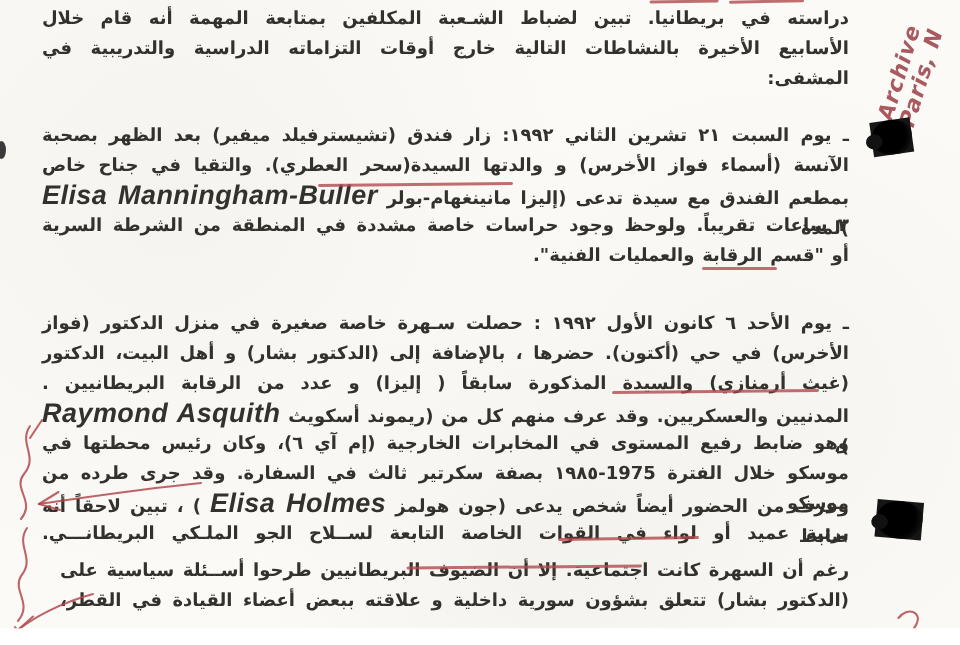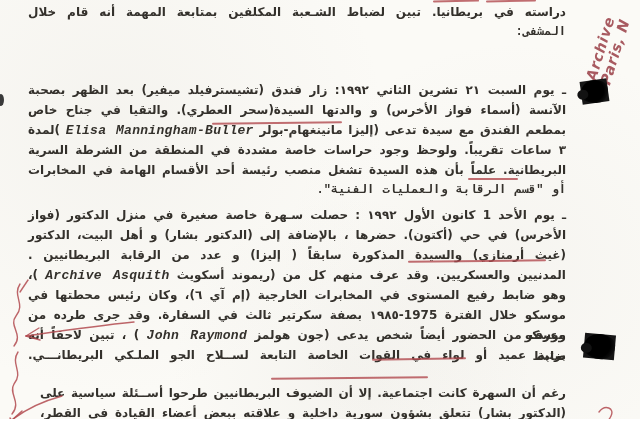--- a/index.html
+++ b/index.html
@@ -7,22 +7,22 @@
     position:relative;width:640px;height:419px;overflow:hidden;
     background:#fbfaf6;
     background-image:
       radial-gradient(circle at 18% 30%, rgba(190,185,175,.10), transparent 45%),
       radial-gradient(circle at 80% 65%, rgba(185,180,170,.08), transparent 40%),
       radial-gradient(circle at 55% 90%, rgba(180,175,165,.09), transparent 35%);
     font-family:"DejaVu Sans",sans-serif;
   }
   .para{position:absolute;left:28px;right:74px;direction:rtl;color:#34312c;font-weight:700;font-size:12px;}
   .ln{height:20px;line-height:20px;text-align:justify;text-align-last:justify;word-spacing:1px;}
-  .ln.short{text-align:center;text-align-last:right;font-family:Liberation Mono, monospace;}
-  .en{direction:ltr;unicode-bidi:isolate;font-family:Liberation Mono, monospace;font-style:italic;font-size:13px;letter-spacing:.3px;white-space:nowrap;}
+  .ln.short{text-align:center;text-align-last:right;}
+  .en{direction:ltr;unicode-bidi:isolate;font-family:Liberation Sans, sans-serif;font-style:italic;font-size:18px;letter-spacing:.3px;white-space:nowrap;}
   .redline{position:absolute;height:2px;background:rgba(178,74,79,.8);border-radius:2px;}
   .svgmark{position:absolute;}
   .svgmark path{fill:none;stroke:#b24a4f;stroke-width:1.4;stroke-linecap:round;opacity:.85;}
   .blob{position:absolute;background:#161616;}
   .blob-main{width:100%;height:100%;background:radial-gradient(circle at 45% 45%, #000 55%, #222 100%);border-radius:58% 62% 50% 60%/62% 50% 60% 52%;}
   .blob-bump{position:absolute;width:11px;height:10px;background:#121212;border-radius:50%;}
   .archive-note{
     position:absolute;left:584px;top:78px;transform:rotate(-73deg);transform-origin:0 0;
     color:#a85a60;font-style:italic;font-weight:600;font-size:14.5px;line-height:15px;
     letter-spacing:.6px;white-space:nowrap;font-family:"DejaVu Sans",sans-serif;
@@ -34,56 +34,56 @@
     filter:blur(1.3px);
   }
 </style>
 </head>
 <body>
 
 <div class="page">
 
   <div class="para" style="top:2px;">
     <div class="ln">دراسته في بريطانيا. تبين لضباط الشـعبة المكلفين بمتابعة المهمة أنه قام خلال</div>
+    <div class="ln">الأسابيع الأخيرة بالنشاطات التالية خارج أوقات التزاماته الدراسية والتدريبية في</div>
     <div class="ln short">المشفى:</div>
   </div>
 
   <div class="para" style="top:80px;">
     <div class="ln">ـ يوم السبت ٢١ تشرين الثاني ١٩٩٢: زار فندق (تشيسترفيلد ميفير) بعد الظهر بصحبة</div>
     <div class="ln">الآنسة (أسماء فواز الأخرس) و والدتها السيدة(سحر العطري). والتقيا في جناح خاص</div>
     <div class="ln">
       <span>بمطعم الفندق مع سيدة تدعى (إليزا مانينغهام-بولر</span>
       <span class="en">Elisa Manningham-Buller</span>
       <span>)لمدة</span>
     </div>
     <div class="ln">٣ ساعات تقريباً. ولوحظ وجود حراسات خاصة مشددة في المنطقة من الشرطة السرية</div>
-    <div class="ln">البريطانية. علماً بأن هذه السيدة تشغل منصب رئيسة أحد الأقسام الهامة في المخابرات</div>
     <div class="ln short">أو "قسم الرقابة والعمليات الفنية".</div>
   </div>
 
   <div class="para" style="top:205px;">
-    <div class="ln">ـ يوم الأحد 1 كانون الأول ١٩٩٢ : حصلت سـهرة خاصة صغيرة في منزل الدكتور (فواز</div>
+    <div class="ln">ـ يوم الأحد ٦ كانون الأول ١٩٩٢ : حصلت سـهرة خاصة صغيرة في منزل الدكتور (فواز</div>
     <div class="ln">الأخرس) في حي (أكتون). حضرها ، بالإضافة إلى (الدكتور بشار) و أهل البيت، الدكتور</div>
     <div class="ln">(غيث أرمنازي) والسيدة المذكورة سابقاً ( إليزا) و عدد من الرقابة البريطانيين .</div>
     <div class="ln">
       <span>المدنيين والعسكريين. وقد عرف منهم كل من (ريموند أسكويث</span>
-      <span class="en">Archive Asquith</span>
+      <span class="en">Raymond Asquith</span>
       <span>)،</span>
     </div>
     <div class="ln">وهو ضابط رفيع المستوى في المخابرات الخارجية (إم آي ٦)، وكان رئيس محطتها في</div>
     <div class="ln">موسكو خلال الفترة 1975-١٩٨٥ بصفة سكرتير ثالث في السفارة. وقد جرى طرده من موسكو</div>
     <div class="ln">
       <span>وعرف من الحضور أيضاً شخص يدعى (جون هولمز</span>
-      <span class="en">John Raymond</span>
+      <span class="en">Elisa Holmes</span>
       <span>) ، تبين لاحقاً أنه ضابط</span>
     </div>
     <div class="ln">برتبة عميد أو لواء في القوات الخاصة التابعة لســلاح الجو الملـكي البريطانـــي.</div>
   </div>
 
-  <div class="para" style="top:383px;margin-left:12px;">
+  <div class="para" style="top:370px;margin-left:12px;">
     <div class="ln">رغم أن السهرة كانت اجتماعية. إلا أن الضيوف البريطانيين طرحوا أســئلة سياسية على</div>
     <div class="ln">(الدكتور بشار) تتعلق بشؤون سورية داخلية و علاقته ببعض أعضاء القيادة في القطر،</div>
   </div>
 
   <div class="redline" style="left:433px;top:0;width:46px;transform:rotate(-1deg);"></div>
   <div class="redline" style="left:486px;top:0;width:50px;transform:rotate(-1deg);"></div>
   <div class="redline" style="left:212px;top:122px;width:130px;transform:rotate(-.6deg);"></div>
   <div class="redline" style="left:468px;top:178px;width:50px;"></div>
   <div class="redline" style="left:408px;top:260px;width:138px;transform:rotate(-.6deg);"></div>
   <div class="redline" style="left:372px;top:358px;width:94px;transform:rotate(-.8deg);"></div>

